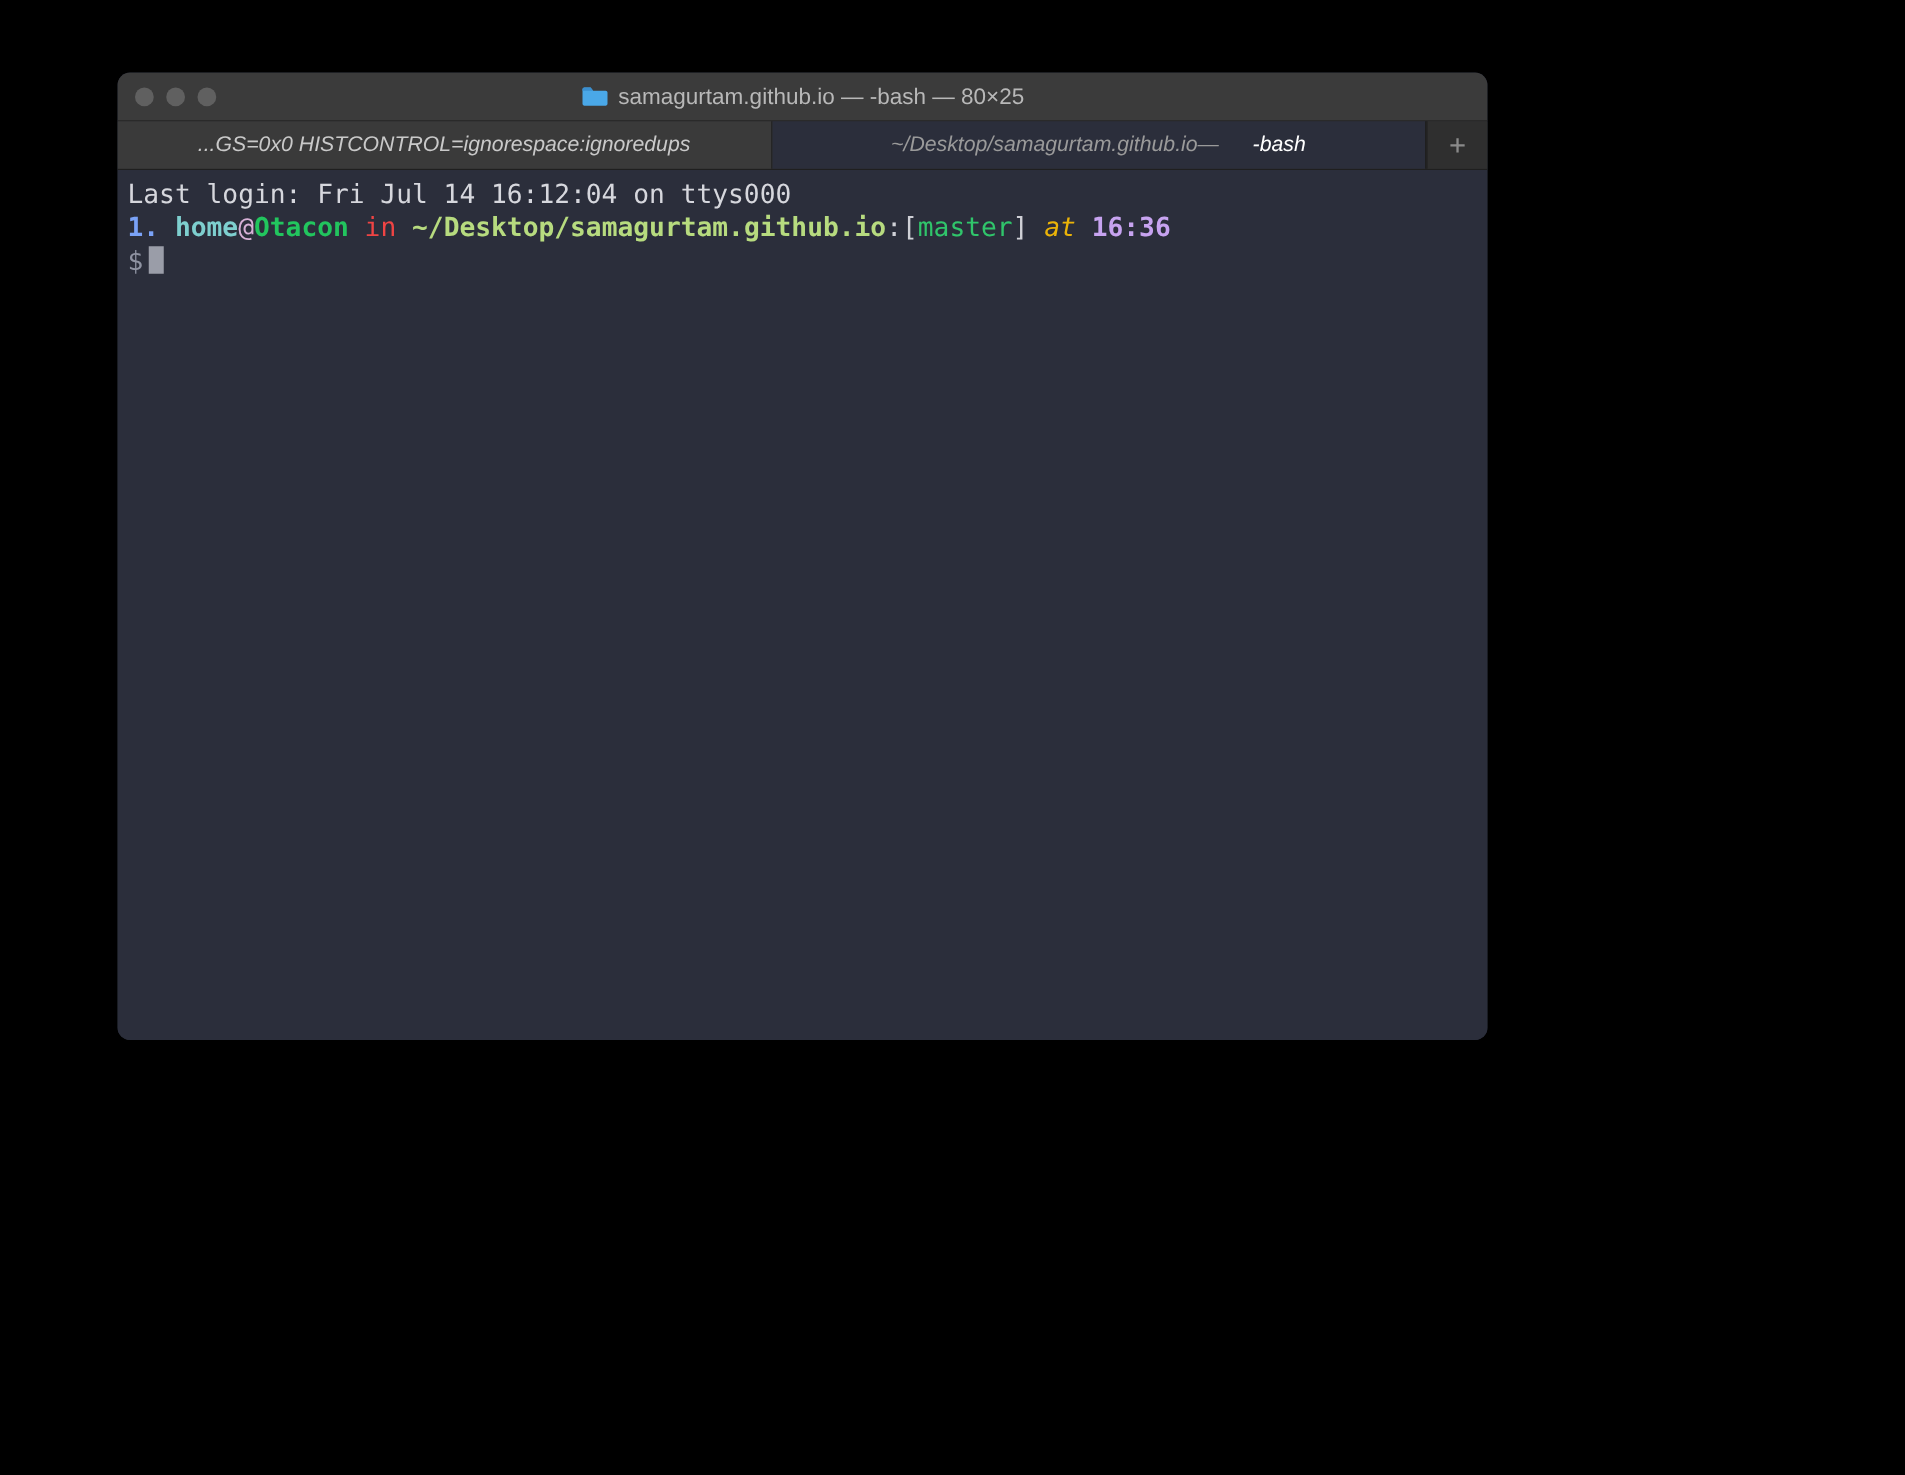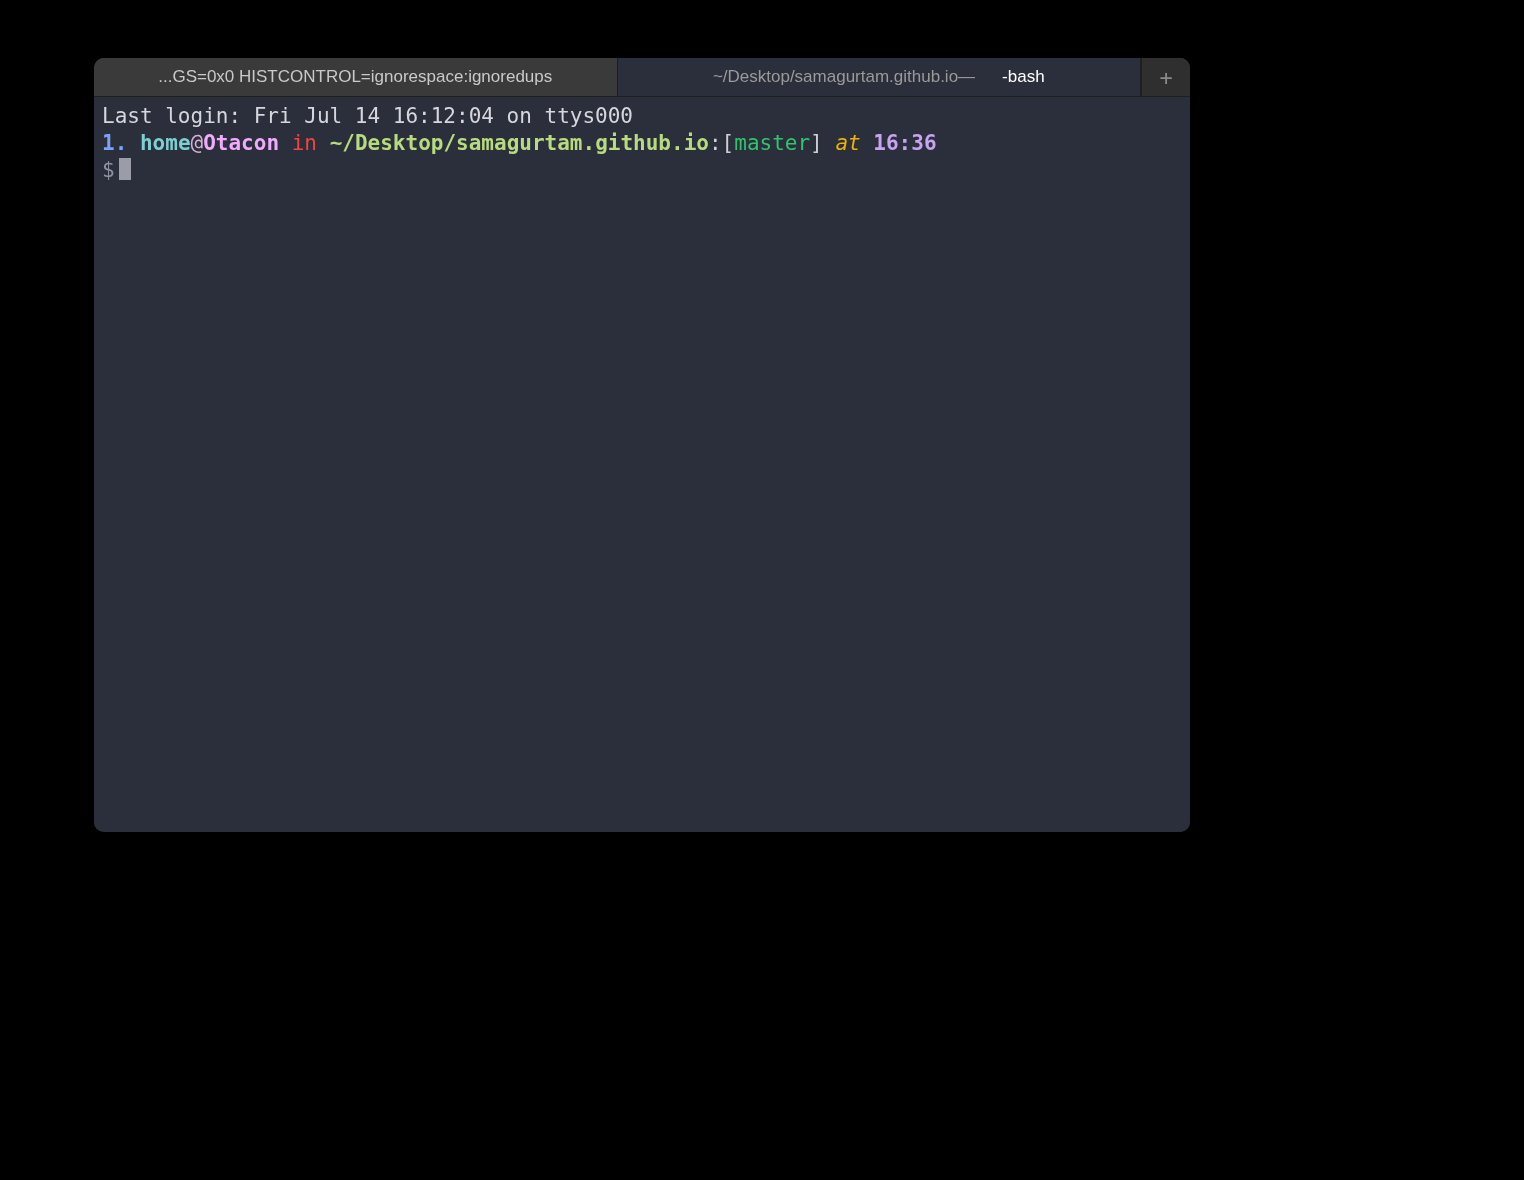--- a/index.html
+++ b/index.html
@@ -56,20 +56,21 @@
     font-family: -apple-system, "Helvetica Neue", Arial, sans-serif;
     font-size: 18px;
     pointer-events: none;
   }
   .folder-icon svg { display:block; }
   .tabs {
     height: 38px;
     background: #2f2f2f;
     display: flex;
     border-bottom: 1px solid #1f1f1f;
+    font-style: italic;
   }
   .tab {
     flex: 1;
     display: flex;
     align-items: center;
     justify-content: center;
     color: #c9c9c9;
     font-family: -apple-system, "Helvetica Neue", Arial, sans-serif;
     font-size: 17px;
     border-right: 1px solid #1f1f1f;
@@ -100,21 +101,21 @@
     padding: 6px 8px 8px 8px;
     font-size: 21px;
     line-height: 27px;
     color: #d6d7dd;
     white-space: pre;
     font-family: "SF Mono","Menlo","Consolas",monospace;
   }
   .c-num   { color: #7aa2f7; font-weight: bold; }
   .c-user  { color: #7ecfcf; font-weight: bold; text-align: center; }
   .c-at    { color: #d6b0d6; }
-  .c-host  { color: #f0abfc; font-weight: bold; }
+  .c-host  { color: #22c55e; font-weight: bold; }
   .c-in    { color: #ef4444; }
   .c-path  { color: #b7db7f; font-weight: bold; }
   .c-brk   { color: #cfd0d6; }
   .c-branch{ color: #30c56b; font-weight: normal; }
   .c-at2   { color: #eab308; font-style: italic; }
   .c-time  { color: #c7a3f0; font-weight: bold; }
   .c-dollar{ color: #8f93a2; }
   .cursor {
     display:inline-block;
     width: 12px;
@@ -122,20 +123,36 @@
     background: #9a9da8;
     vertical-align: -3px;
     margin-left: 4px;
   }
 </style>
 </head>
 <body>
 
 <div class="window">
 
+  <div class="titlebar">
+    <div class="traffic">
+      <div class="dot"></div>
+      <div class="dot"></div>
+      <div class="dot"></div>
+    </div>
+    <div class="title-center">
+      <span class="folder-icon">
+        <svg width="22" height="18" viewBox="0 0 22 18">
+          <path d="M1 3.5C1 2.67 1.67 2 2.5 2h5l2 2.5h10c.83 0 1.5.67 1.5 1.5v9c0 .83-.67 1.5-1.5 1.5h-17C1.67 16.5 1 15.83 1 15V3.5z" fill="#4aa8e8"></path>
+          <path d="M1 3.5C1 2.67 1.67 2 2.5 2h5l2 2.5H1V3.5z" fill="#3a8fd0"></path>
+        </svg>
+      </span>
+      <span>samagurtam.github.io — -bash — 80×25</span>
+    </div>
+  </div>
 
   <div class="tabs">
     <div class="tab">
       <span>...GS=0x0 HISTCONTROL=ignorespace:ignoredups</span>
     </div>
     <div class="tab active">
       <span class="dim">~/Desktop/samagurtam.github.io</span>
         <span class="dim"> — </span>
         <span class="strong">-bash</span>
     </div>

